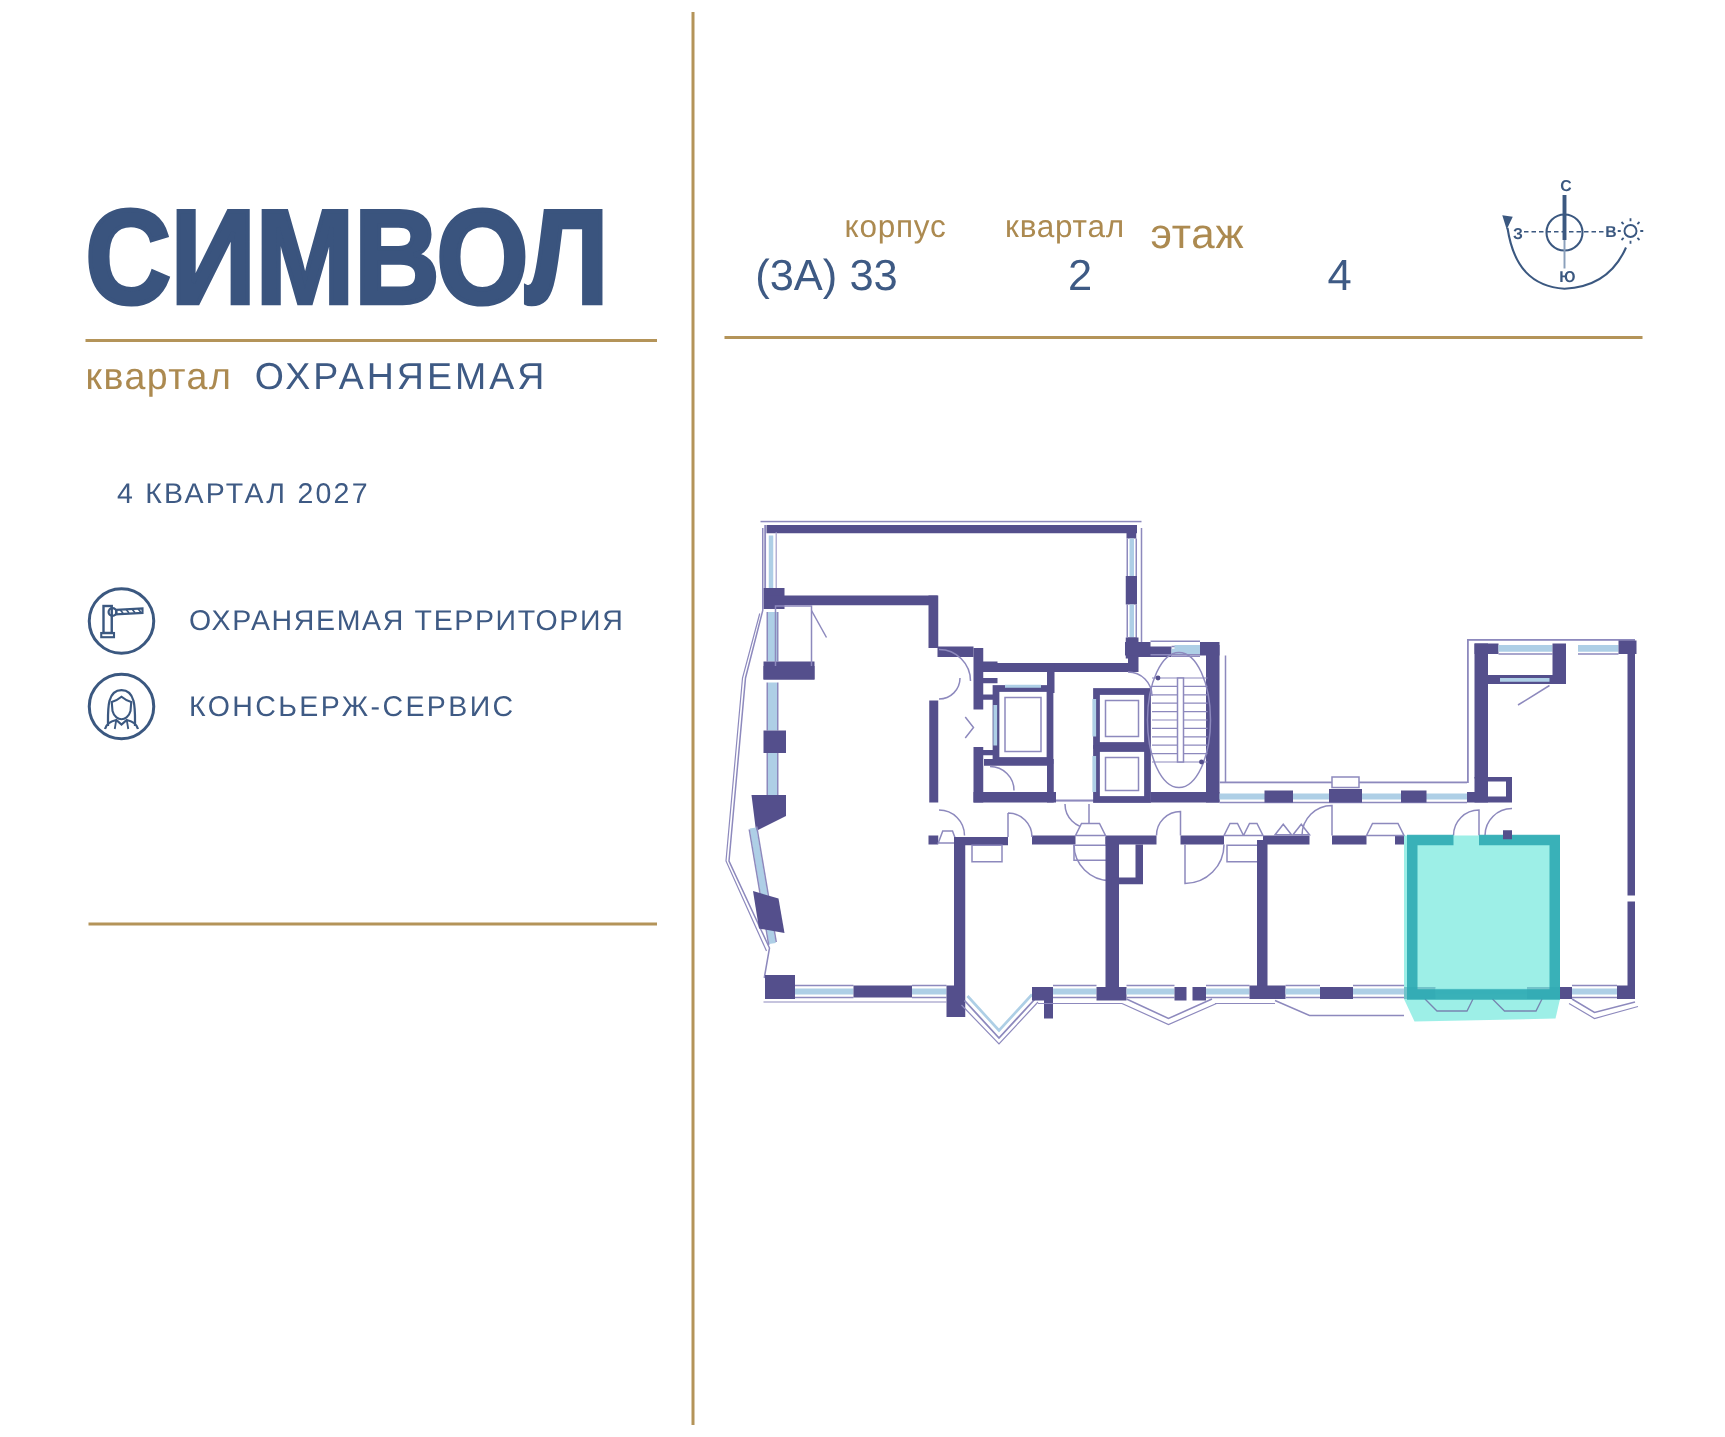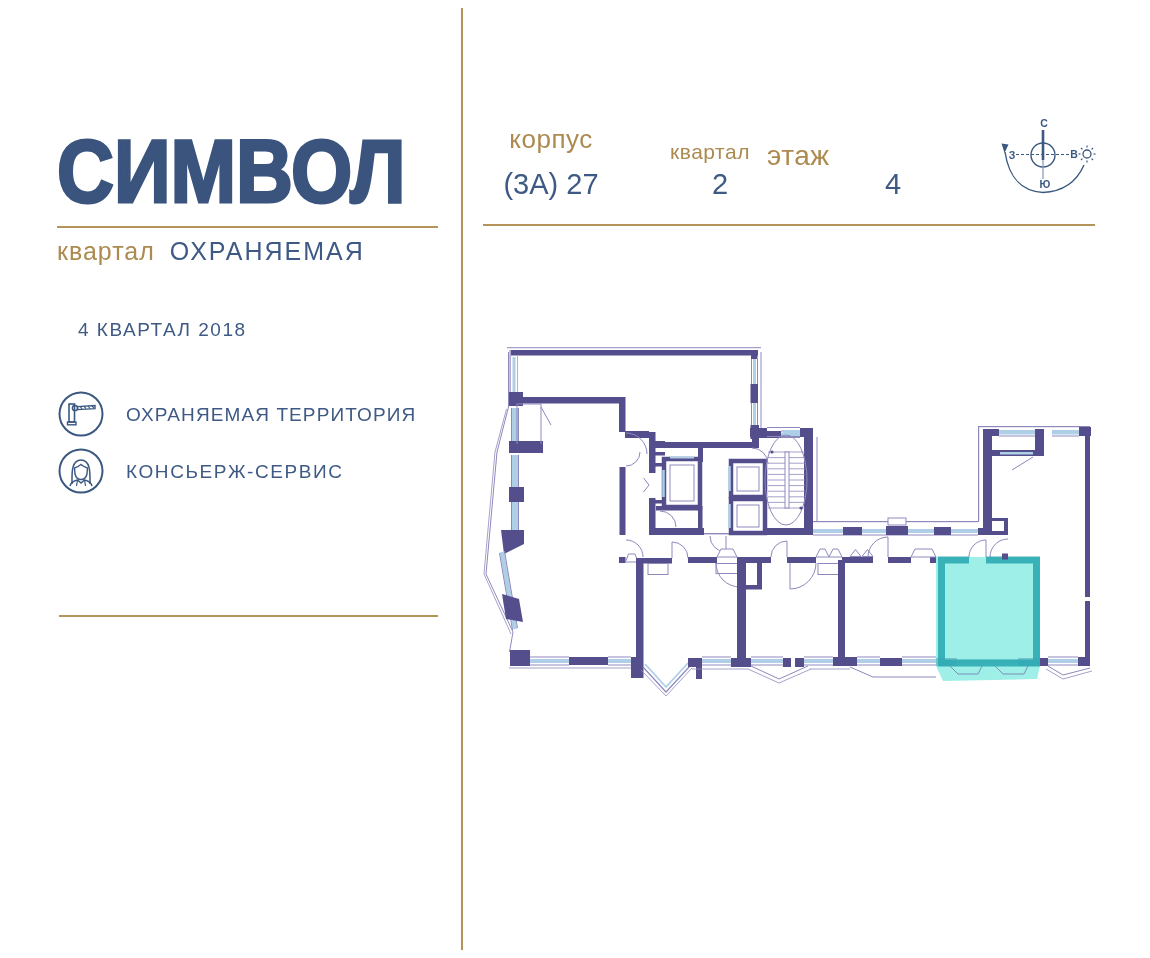--- a/index.html
+++ b/index.html
@@ -17,21 +17,21 @@
 
 <div class="abs" style="left:57px;top:120px;width:500px;font-weight:bold;color:#3a547e;font-size:89px;letter-spacing:0px;-webkit-text-stroke:3px #3a547e;transform:scaleX(0.885);transform-origin:left top;">СИМВОЛ</div>
 
 <div class="abs" style="left:57px;top:226px;width:381px;height:2px;background:#b49459;"></div>
 
 <div class="abs" style="left:57px;top:237px;font-size:25px;">
   <span class="gold" style="letter-spacing:1px;">квартал</span>
   <span class="blue" style="letter-spacing:2px;margin-left:8px;font-weight:500;">ОХРАНЯЕМАЯ</span>
 </div>
 
-<div class="abs blue" style="left:78px;top:319px;font-size:19px;letter-spacing:1.5px;">4 КВАРТАЛ 2018</div>
+<div class="abs blue" style="left:78px;top:319px;font-size:19px;letter-spacing:1.5px;">4 КВАРТАЛ 2027</div>
 
 <svg class="abs" style="left:58px;top:391px;" width="46" height="46" viewBox="0 0 46 46">
   <circle cx="23" cy="23" r="21.5" fill="none" stroke="#3b5880" stroke-width="2"></circle>
   <rect x="11" y="13" width="5.5" height="18" fill="none" stroke="#3b5880" stroke-width="1.6"></rect>
   <rect x="9.5" y="31" width="8.5" height="2.8" fill="none" stroke="#3b5880" stroke-width="1.4"></rect>
   <circle cx="17" cy="17" r="2.6" fill="none" stroke="#3b5880" stroke-width="1.5"></circle>
   <path d="M19.5 15.6 L37 14.6 L37 17.6 L19.5 18.6 Z" fill="none" stroke="#3b5880" stroke-width="1.4"></path>
   <path d="M22 15.4 L24 17.9 M26 15.2 L28 17.7 M30 15 L32 17.5 M34 14.8 L36 17.3" stroke="#3b5880" stroke-width="1.1" fill="none"></path>
 </svg>
 
@@ -42,22 +42,22 @@
   <path d="M14 36 C14 26 13 12 23 12 C33 12 32 26 32 36" fill="none" stroke="#3b5880" stroke-width="1.5"></path>
   <path d="M16.5 20 C16.5 20 20 19 23 16.5 C26 19 29.5 20 29.5 20 L29 26 C28 30 25 31.5 23 31.5 C21 31.5 18 30 17 26 Z" fill="none" stroke="#3b5880" stroke-width="1.4"></path>
   <path d="M12 38 C13 34 17 32.5 19.5 32 L23 35 L26.5 32 C29 32.5 33 34 34 38" fill="none" stroke="#3b5880" stroke-width="1.5"></path>
   <path d="M19.5 32 L18.5 38 M26.5 32 L27.5 38" stroke="#3b5880" stroke-width="1.2" fill="none"></path>
 </svg>
 
 <div class="abs blue" style="left:126px;top:461px;font-size:19px;letter-spacing:1.6px;">КОНСЬЕРЖ-СЕРВИС</div>
 
 <div class="abs" style="left:59px;top:615px;width:379px;height:2px;background:#b49459;"></div>
 
-<div class="abs gold" style="left:471px;top:124px;width:160px;text-align:center;font-size:26px;letter-spacing:0.5px;">корпус</div>
-<div class="abs blue" style="left:471px;top:168px;width:160px;text-align:center;font-size:29px;">(3А) 27</div>
+<div class="abs gold" style="left:471px;top:140px;width:160px;text-align:right;font-size:21px;letter-spacing:0.5px;">корпус</div>
+<div class="abs blue" style="left:471px;top:168px;width:160px;text-align:center;font-size:29px;">(3А) 33</div>
 
 <div class="abs gold" style="left:630px;top:140px;width:160px;text-align:center;font-size:21px;letter-spacing:0.5px;">квартал</div>
 <div class="abs blue" style="left:640px;top:168px;width:160px;text-align:center;font-size:29px;">2</div>
 
 <div class="abs gold" style="left:767px;top:140px;width:160px;font-size:28px;letter-spacing:0.5px;">этаж</div>
 <div class="abs blue" style="left:813px;top:168px;width:160px;text-align:center;font-size:29px;">4</div>
 
 <div class="abs" style="left:483px;top:224px;width:612px;height:2px;background:#b49459;"></div>
 
 <svg class="abs" style="left:995px;top:112px;" width="105" height="88" viewBox="995 112 105 88">

